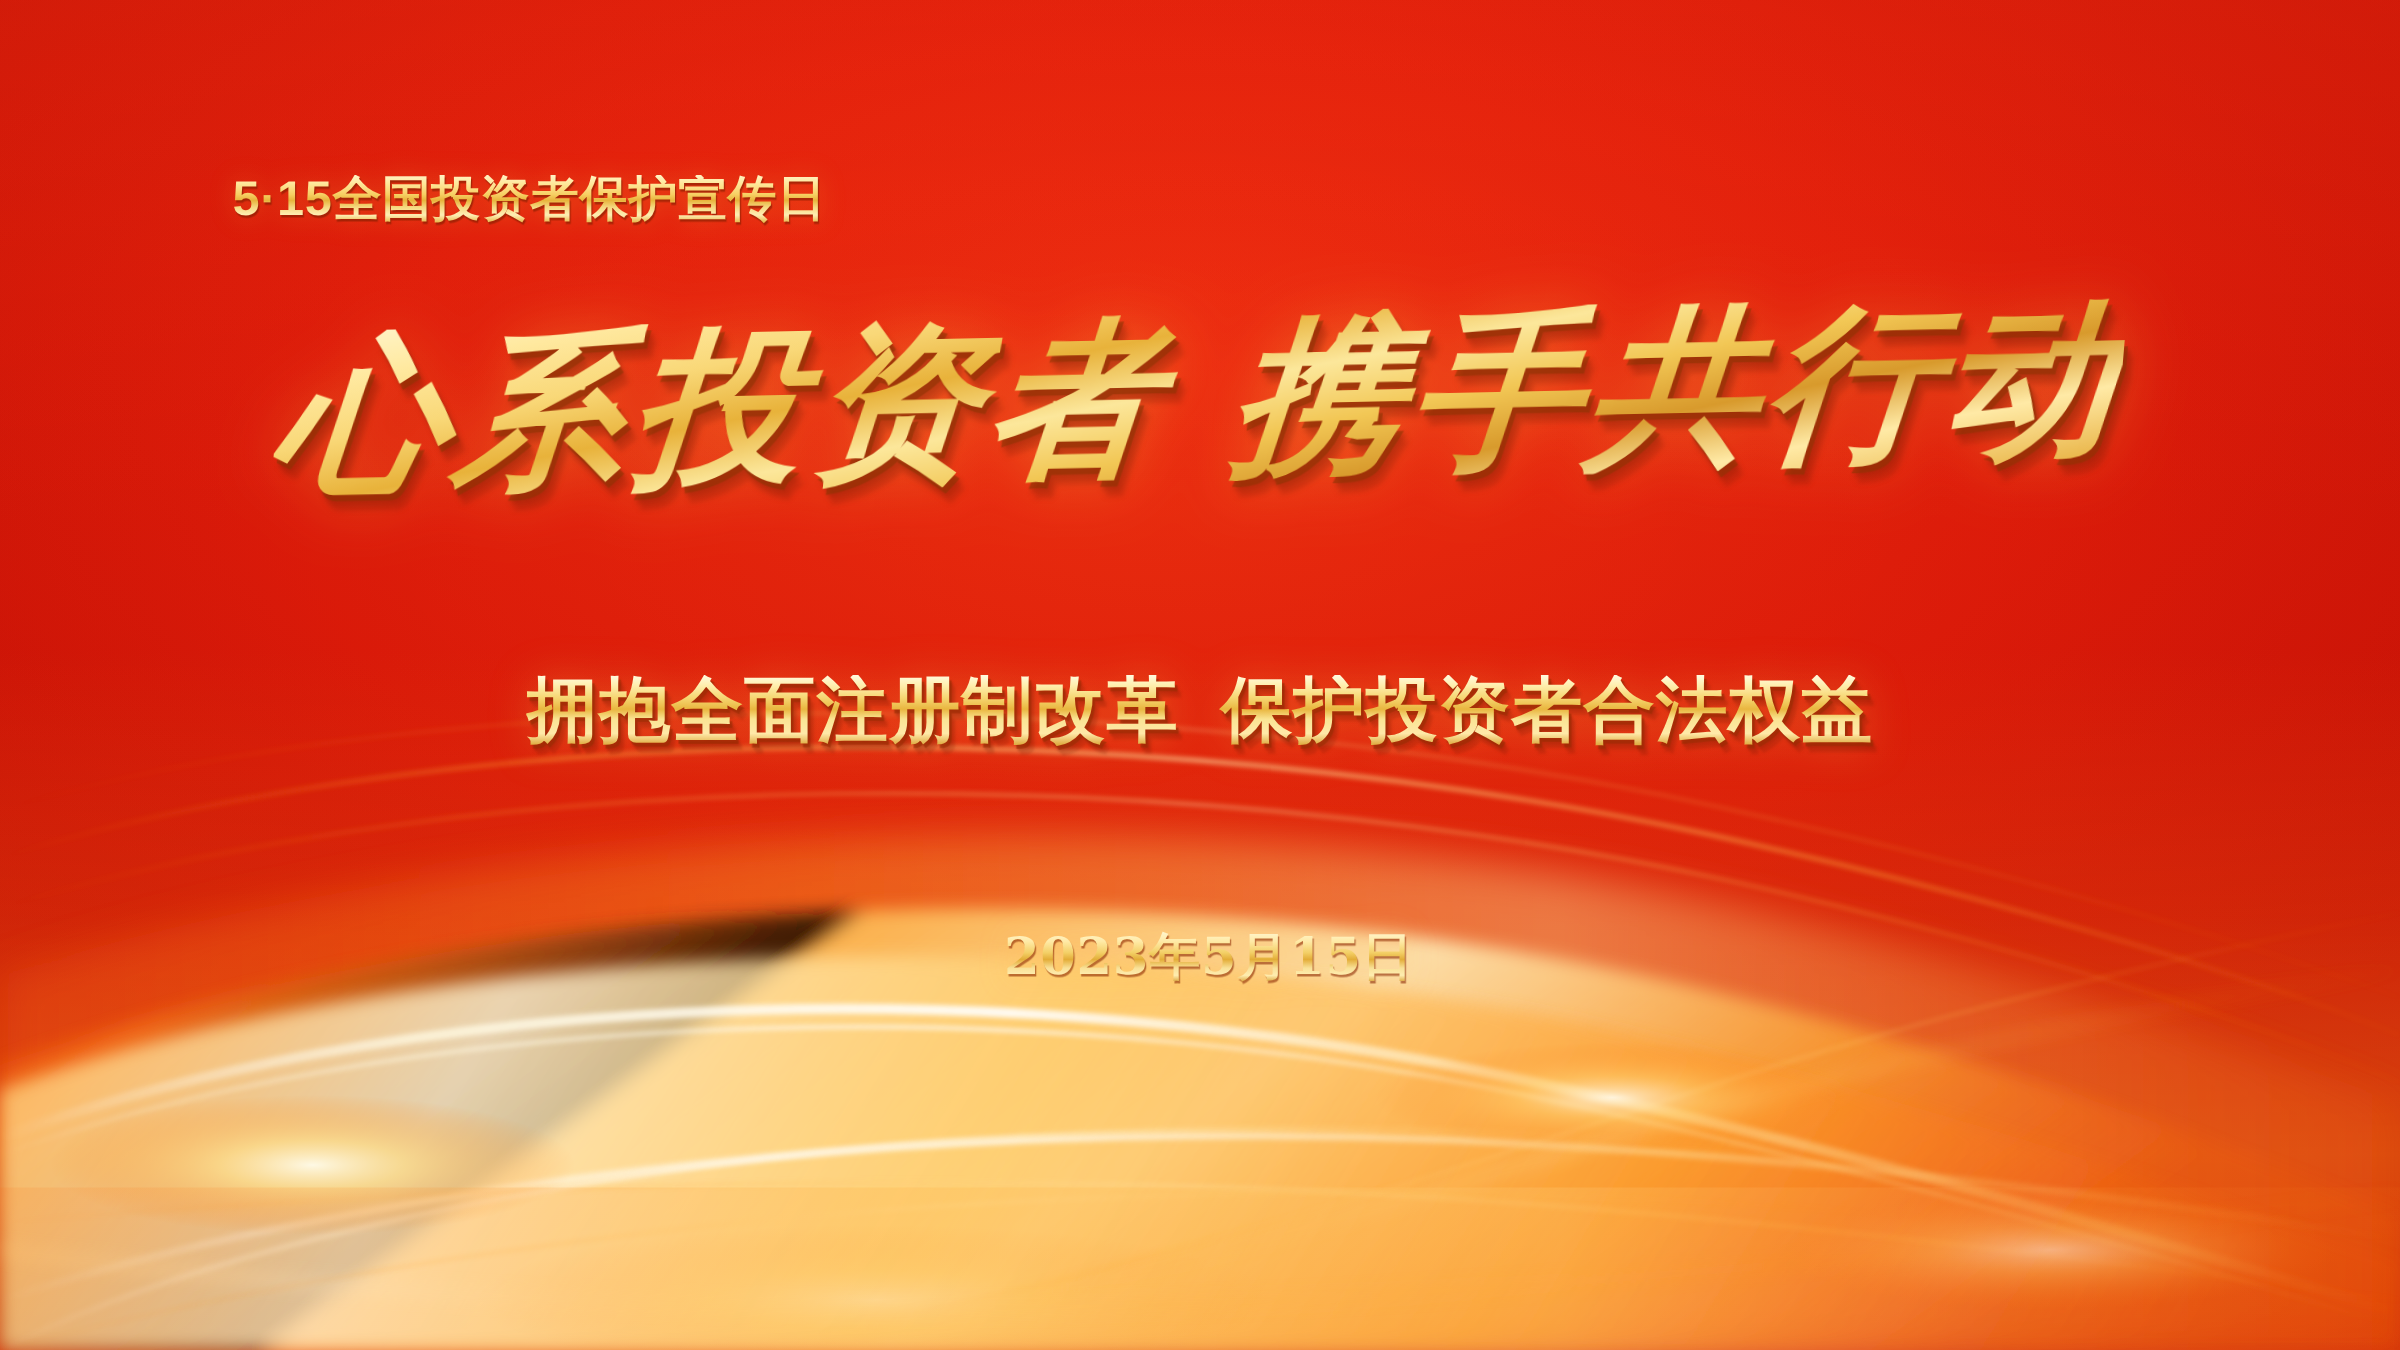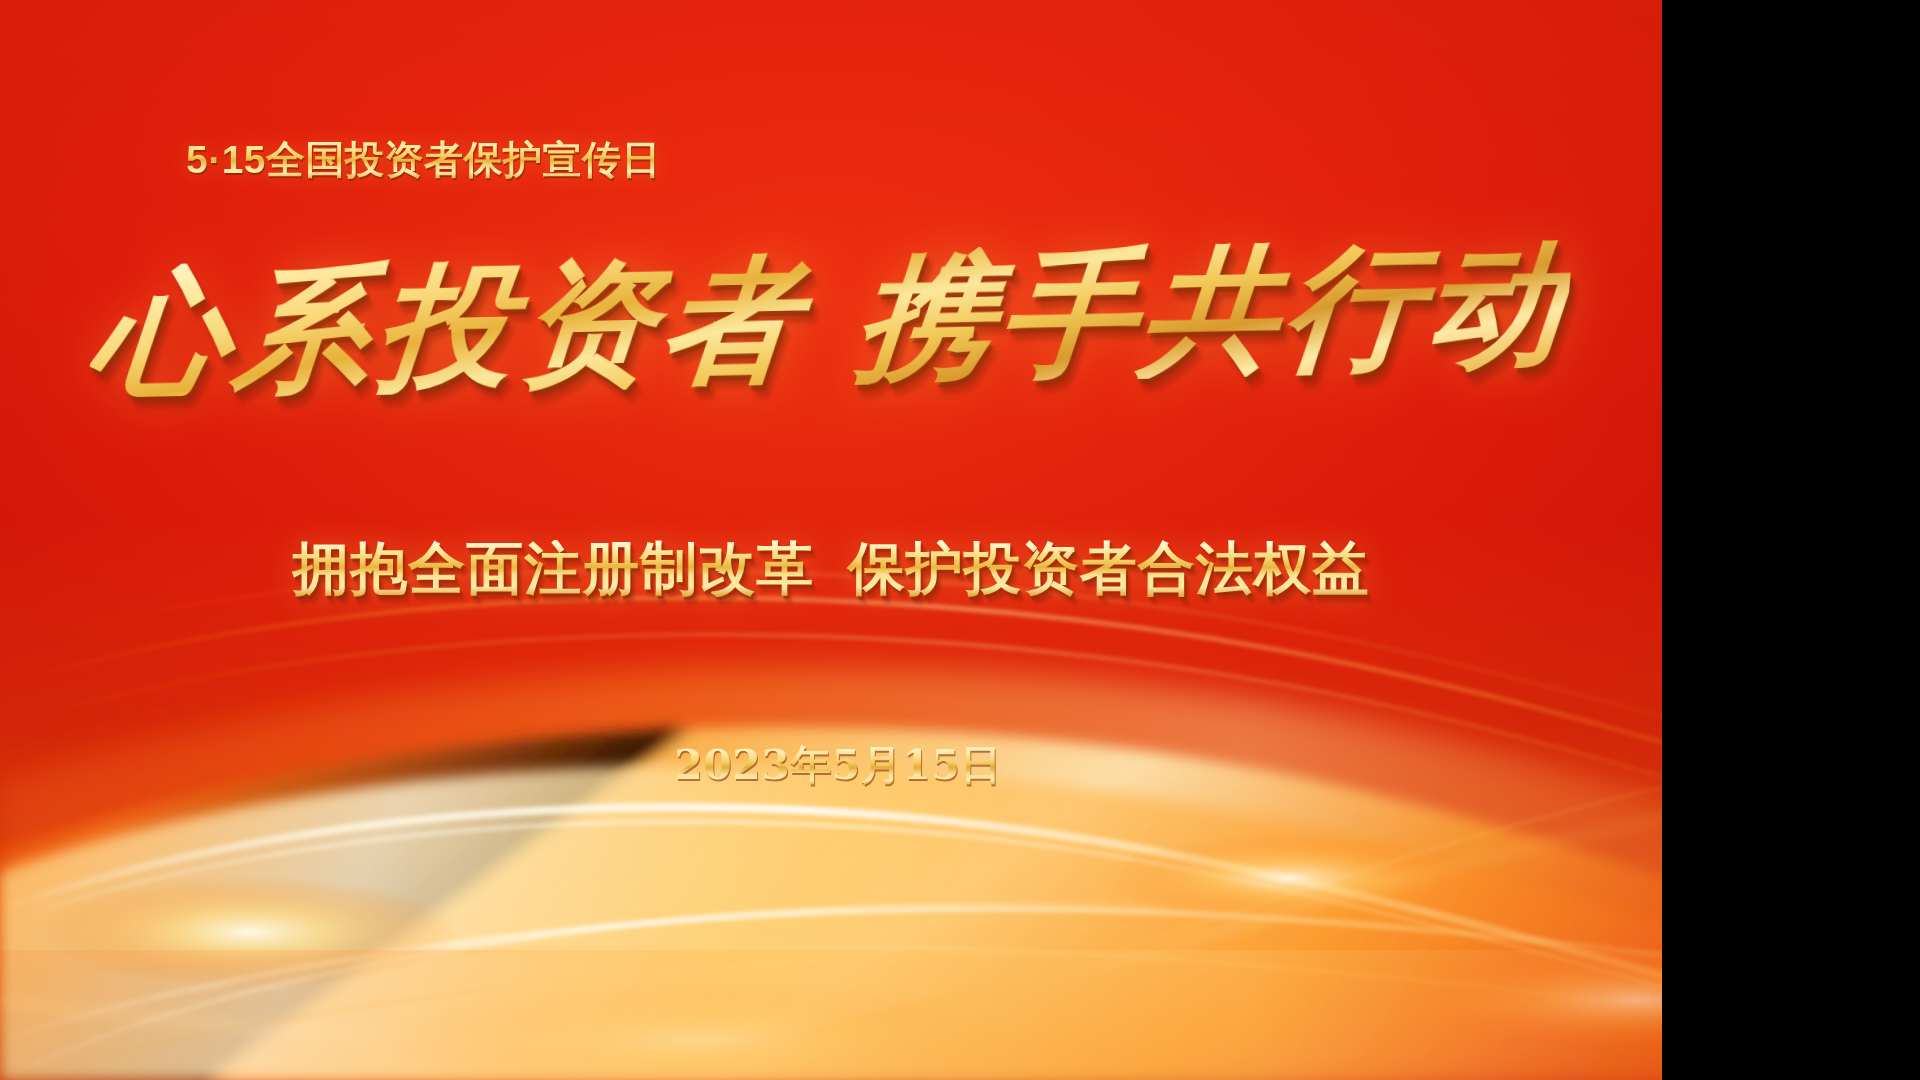--- a/index.html
+++ b/index.html
@@ -2,21 +2,21 @@
 <html><head>
 <meta charset="utf-8">
 <style>
   html, body {
     margin: 0;
     padding: 0;
     background: #000;
   }
   #stage {
     position: relative;
-    width: 1662px;
+    width: 1920px;
     height: 1080px;
     overflow: hidden;
     font-family: "Liberation Sans", "DejaVu Sans", sans-serif;
     background: #d8170a;
   }
 
   
   .bg-base {
     position: absolute;
     inset: 0;

